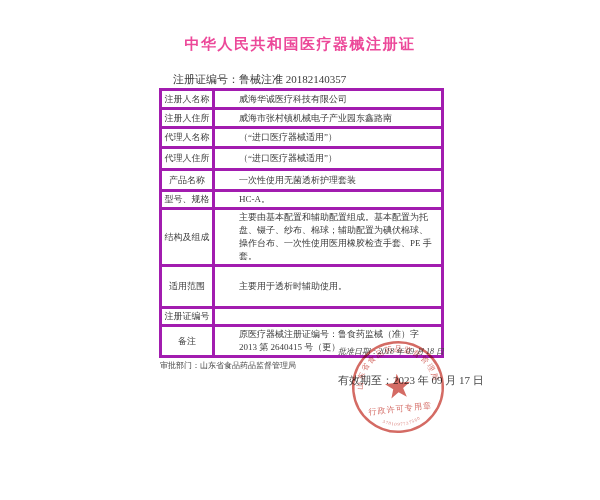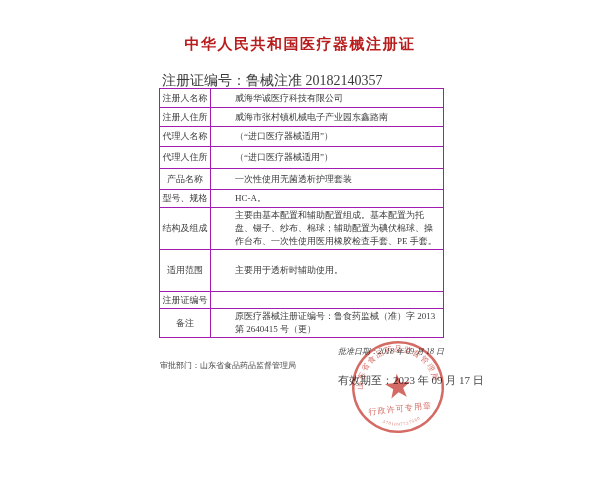--- a/index.html
+++ b/index.html
@@ -3,28 +3,28 @@
 <meta charset="utf-8">
 <style>
   html,body { margin:0; padding:0; }
   body {
     width:600px; height:500px; background:#ffffff; position:relative;
     font-family:"Liberation Serif","DejaVu Serif",serif;
     color:#3d3d3d; overflow:hidden;
   }
   .title {
     position:absolute; top:35px; left:0; width:600px; text-align:center;
-    font-size:15px; font-weight:600; letter-spacing:1.5px; color:#b91c1c;
+    font-size:15px; font-weight:600; letter-spacing:1.5px; color:#ec4899;
   }
-  .regline { position:absolute; left:162px; top:72px; font-size:14px; color:#3a3a3a; }
+  .regline { position:absolute; left:173px; top:72px; font-size:11px; color:#3a3a3a; }
   .tbl {
     position:absolute; left:159px; top:88px; width:285px;
     border-collapse:collapse; table-layout:fixed; font-size:9px; color:#3c3c3c;
   }
-  .tbl td { border:1px solid #a21caf; padding:1px 5px; vertical-align:middle; }
+  .tbl td { border:3px solid #a21caf; padding:1px 5px; vertical-align:middle; }
   .tbl td.lbl { width:48px; text-align:center; padding:1px 1px; white-space:nowrap; }
   .tbl td.val { text-align:left; line-height:13px;padding-left:24px; }
   .tbl tr:nth-child(1){height:19px;} .tbl tr:nth-child(2){height:19px;margin-left:32px;}
   .tbl tr:nth-child(3){height:20px;} .tbl tr:nth-child(4){height:22px;margin-top:16px;}
   .tbl tr:nth-child(5){height:21px;margin-top:8px;} .tbl tr:nth-child(6){height:18px;}
   .tbl tr:nth-child(7){height:21px;} .tbl tr:nth-child(8){height:42px;}
   .tbl tr:nth-child(9){height:17px;} .tbl tr:nth-child(10){height:16px;}
   .tbl tr:nth-child(11){height:20px;}
   .tbl tr:nth-child(12){height:36px;}
   .tbl tr:nth-child(12) td.val { line-height:18px; text-indent:10px;font-style:italic; }

